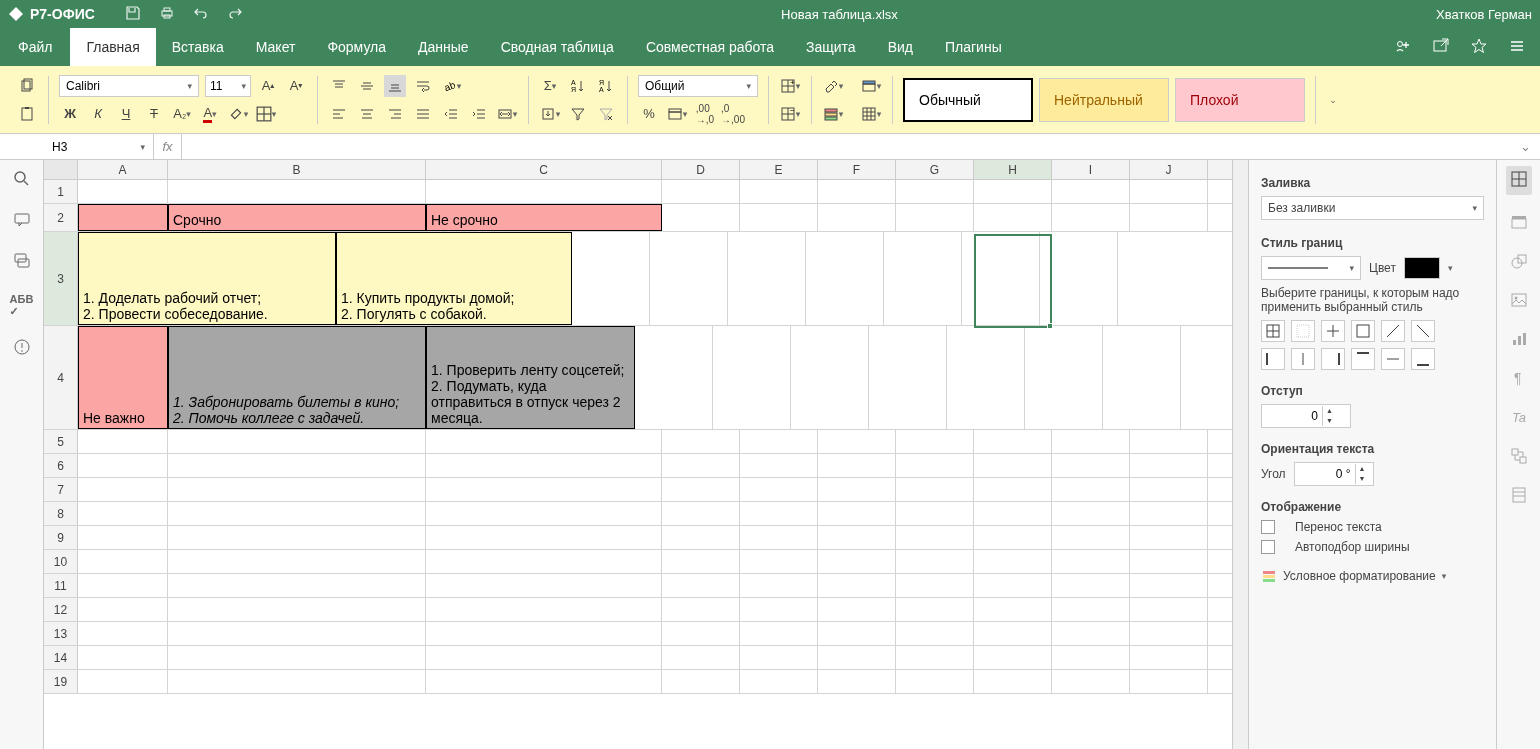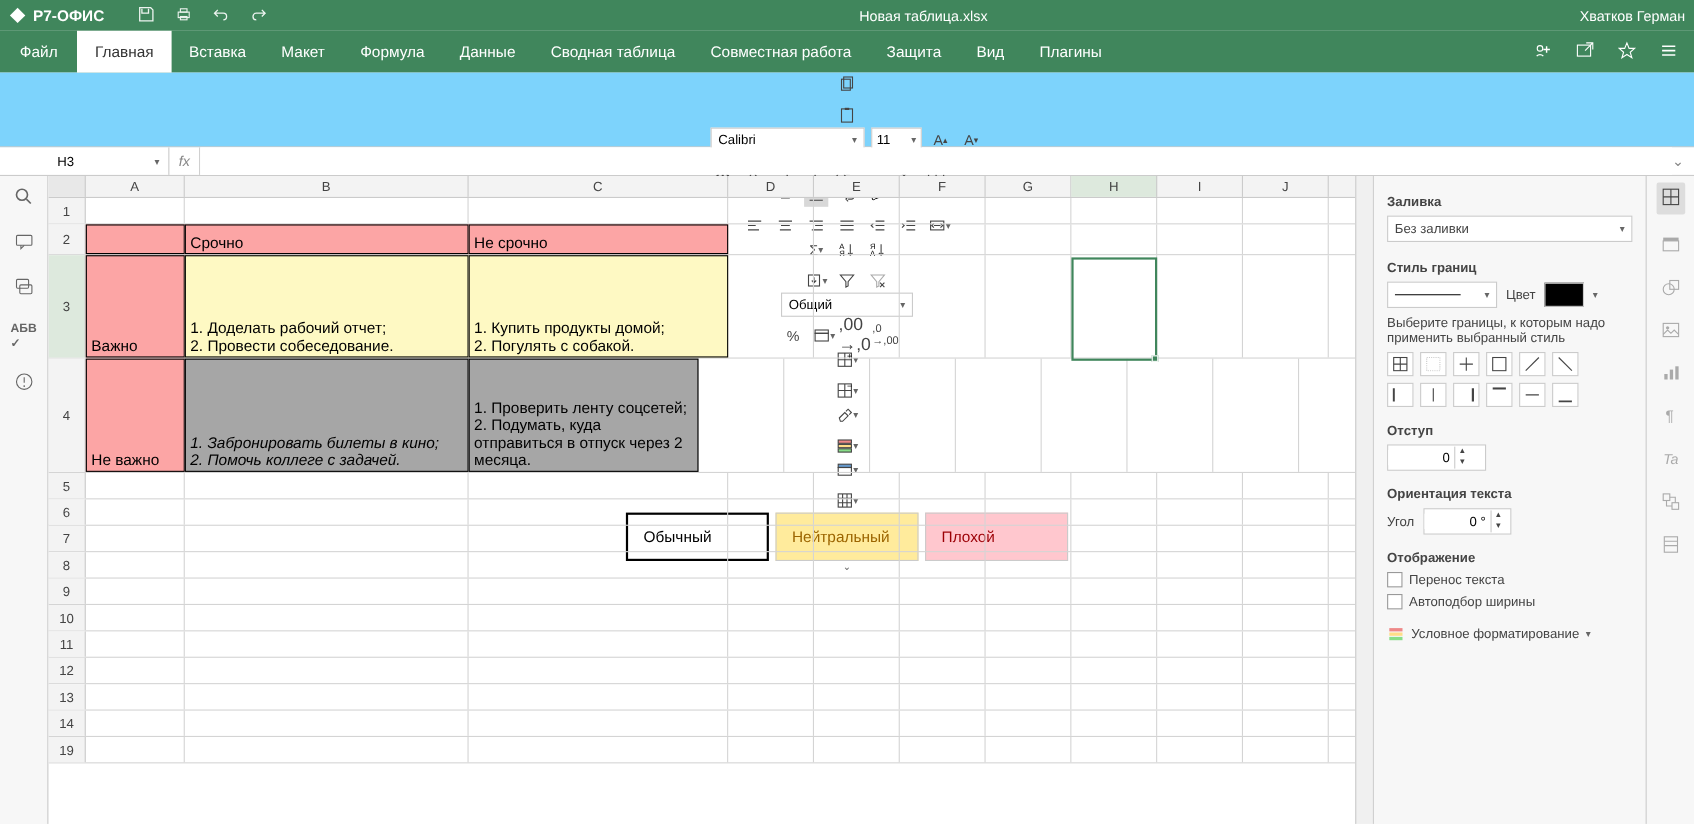--- a/index.html
+++ b/index.html
@@ -13,21 +13,21 @@
 .title-icons span { cursor: pointer; opacity: 0.9; }
 .user-name { font-size: 13px; }
 
 .menubar { background: #40865c; height: 38px; display: flex; align-items: stretch; color: #fff; }
 .menu-item { padding: 0 16px; display: flex; align-items: center; cursor: pointer; font-size: 14px; }
 .menu-item.active { background: #fff; color: #333; }
 .menu-item.file { padding: 0 18px; }
 .menu-right { margin-left: auto; display: flex; align-items: center; gap: 20px; padding-right: 14px; }
 .menu-right span { cursor: pointer; }
 
-.toolbar { background: #7dd3fc; height: 68px; border-bottom: 1px solid #cbcbcb; display: flex; align-items: center; padding: 0 8px; flex-direction: column; }
+.toolbar { background: #fef9c3; height: 68px; border-bottom: 1px solid #cbcbcb; display: flex; align-items: center; padding: 0 8px; }
 .tb-group { display: flex; flex-direction: column; gap: 6px; padding: 0 8px; height: 56px; justify-content: center; }
 .tb-sep { width: 1px; height: 48px; background: #cbcbcb; margin: 0 2px; }
 .tb-row { display: flex; align-items: center; gap: 6px; }
 .tb-btn { width: 22px; height: 22px; display: flex; align-items: center; justify-content: center; cursor: pointer; color: #444; }
 .tb-btn svg { width: 16px; height: 16px; }
 .font-select { border: 1px solid #cbcbcb; background: #fff; height: 22px; width: 140px; padding: 0 6px; font-size: 12px; display: flex; align-items: center; justify-content: space-between; cursor: pointer; }
 .size-select { border: 1px solid #cbcbcb; background: #fff; height: 22px; width: 46px; padding: 0 4px; font-size: 12px; display: flex; align-items: center; justify-content: space-between; cursor: pointer; }
 .num-select { border: 1px solid #cbcbcb; background: #fff; height: 22px; width: 120px; padding: 0 6px; font-size: 12px; display: flex; align-items: center; justify-content: space-between; cursor: pointer; }
 .caret { font-size: 9px; color: #666; }
 
@@ -71,21 +71,21 @@
 .rp-select { border: 1px solid #cbcbcb; background: #fff; height: 24px; width: 100%; padding: 0 6px; display: flex; align-items: center; justify-content: space-between; cursor: pointer; }
 .rp-row { display: flex; gap: 8px; align-items: center; margin: 6px 0; }
 .rp-small { width: 100px; }
 .color-swatch { width: 36px; height: 22px; background: #000; border: 1px solid #cbcbcb; cursor: pointer; }
 .border-btns { display: flex; gap: 6px; flex-wrap: wrap; margin: 6px 0; }
 .border-btn { width: 24px; height: 22px; border: 1px solid #cbcbcb; background: #fff; cursor: pointer; display: flex; align-items: center; justify-content: center; }
 .spinner { border: 1px solid #cbcbcb; background: #fff; height: 24px; width: 90px; display: flex; align-items: center; }
 .spinner input { border: none; width: 60px; text-align: right; padding: 0 4px; outline: none; font-size: 12px; }
 .spinner-btns { display: flex; flex-direction: column; border-left: 1px solid #cbcbcb; }
 .spinner-btns span { font-size: 7px; padding: 0 3px; cursor: pointer; line-height: 10px; }
-.checkbox-row { display: flex; align-items: center; gap: 6px; margin: 6px 0; cursor: pointer; }
+.checkbox-row { display: flex; align-items: center; gap: 20px; margin: 6px 0; cursor: pointer; }
 .checkbox { width: 14px; height: 14px; border: 1px solid #999; background: #fff; }
 .cond-fmt { display: flex; align-items: center; gap: 6px; margin-top: 14px; cursor: pointer; }
 
 .right-sidebar { width: 44px; background: #f7f7f7; border-left: 1px solid #cbcbcb; display: flex; flex-direction: column; align-items: center; padding-top: 6px; gap: 18px; }
 .right-sidebar span { cursor: pointer; color: #888; }
 .right-sidebar span.active { background: #ddd; padding: 4px; border-radius: 2px; color: #444; }
 
 .scrollbar-v { width: 16px; background: #f0f0f0; border-left: 1px solid #cbcbcb; }
 </style>
 </head>
@@ -353,21 +353,21 @@
     <div class="tb-row">
       <div class="tb-btn">%</div>
       <div class="tb-btn">
           <svg viewBox="0 0 16 16">
             <rect x="2" y="3" width="12" height="3" fill="none" stroke="#444"></rect>
             <rect x="2" y="6" width="12" height="7" fill="none" stroke="#444"></rect>
           </svg>
           <span class="caret">▾</span>
         </div>
       <div class="tb-btn">
-          <span style="font-size:16px">,00<br>→,0</span>
+          <span style="font-size:10px">,00<br>→,0</span>
         </div>
       <div class="tb-btn">
           <span style="font-size:10px">,0<br>→,00</span>
         </div>
     </div>
   </div>
   <div class="tb-sep"></div>
   <div class="tb-group">
     <div class="tb-row">
         <div class="tb-btn">
@@ -516,21 +516,20 @@
           <div class="cell" style="width: 78px;"></div>
           <div class="cell" style="width: 78px;"></div>
           <div class="cell" style="width: 78px;"></div>
           <div class="cell" style="width: 78px;"></div>
           <div class="cell" style="width: 78px;"></div>
           <div class="cell" style="width: 78px;"></div>
           <div class="cell" style="width: 78px;"></div>
         </div>
         <div class="grid-row" style="height: 94px;">
           <div class="row-h sel">3</div>
-          <div class="cell matrix-header" style="width: 90px;">Важно</div>
           <div class="cell matrix-body-light" style="width: 258px;">1. Доделать рабочий отчет;
 2. Провести собеседование.</div>
           <div class="cell matrix-body-light" style="width: 236px;">1. Купить продукты домой;
 2. Погулять с собакой.</div>
           <div class="cell" style="width: 78px;"></div>
           <div class="cell" style="width: 78px;"></div>
           <div class="cell" style="width: 78px;"></div>
           <div class="cell" style="width: 78px;"></div>
           <div class="cell" style="width: 78px;"></div>
           <div class="cell" style="width: 78px;"></div>

